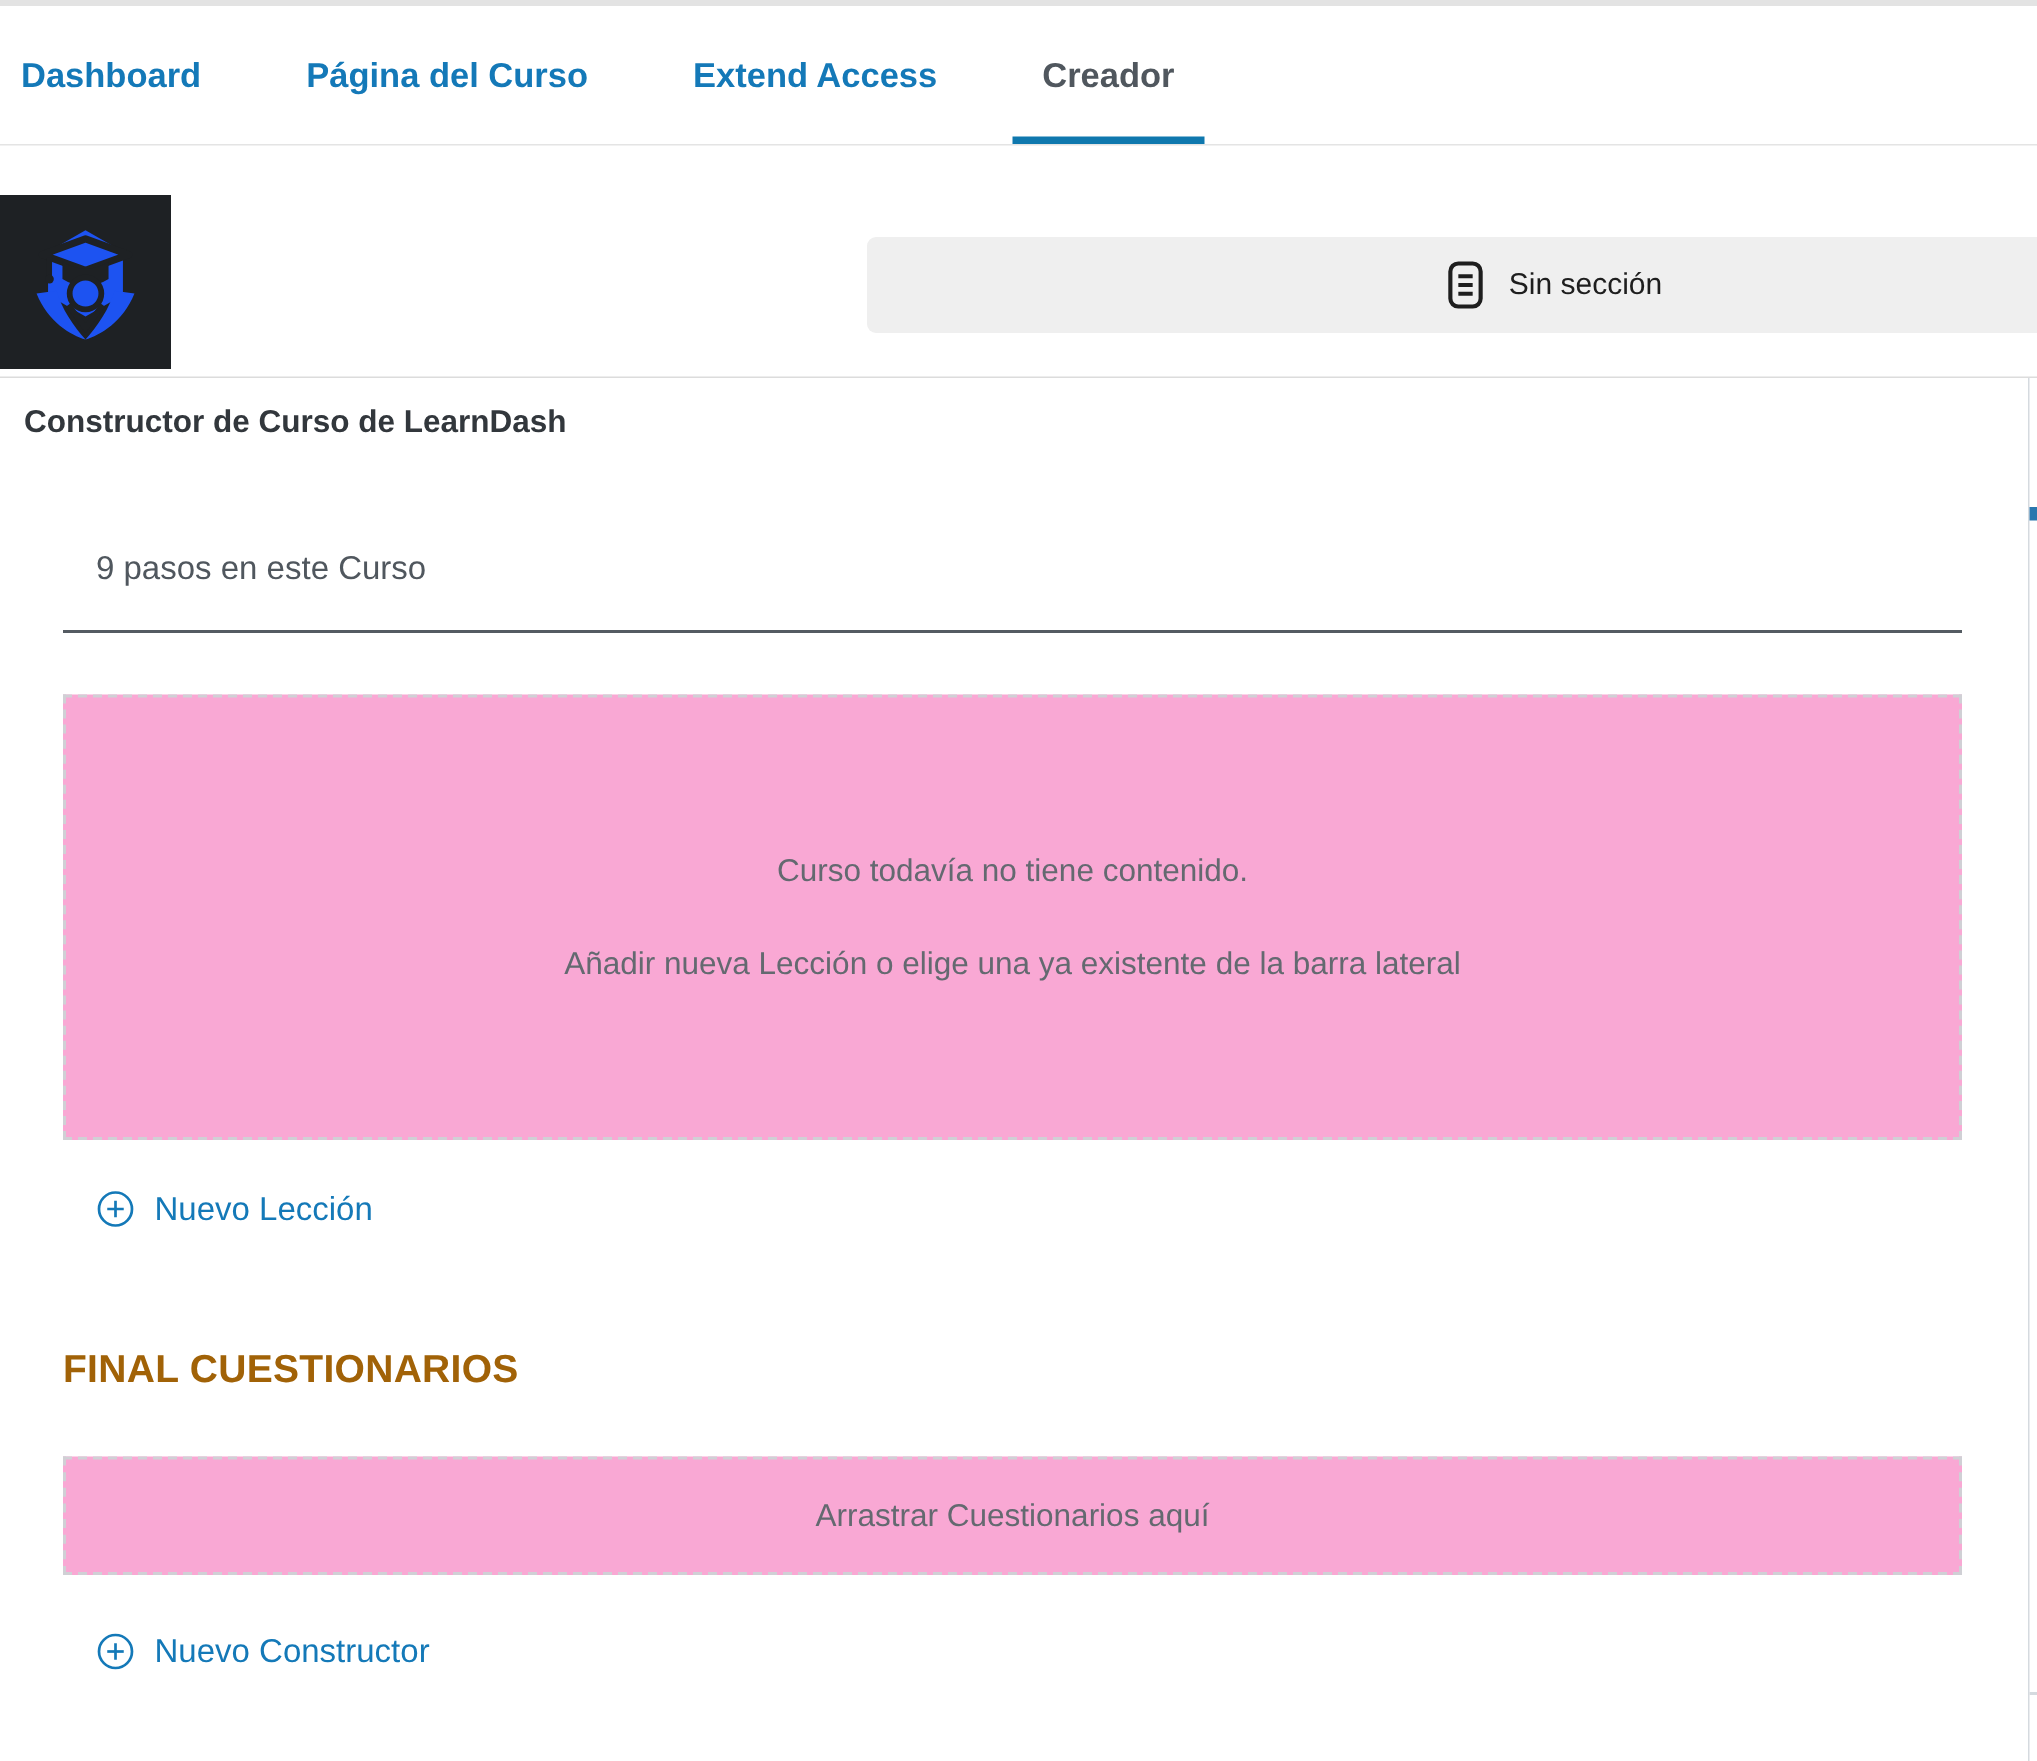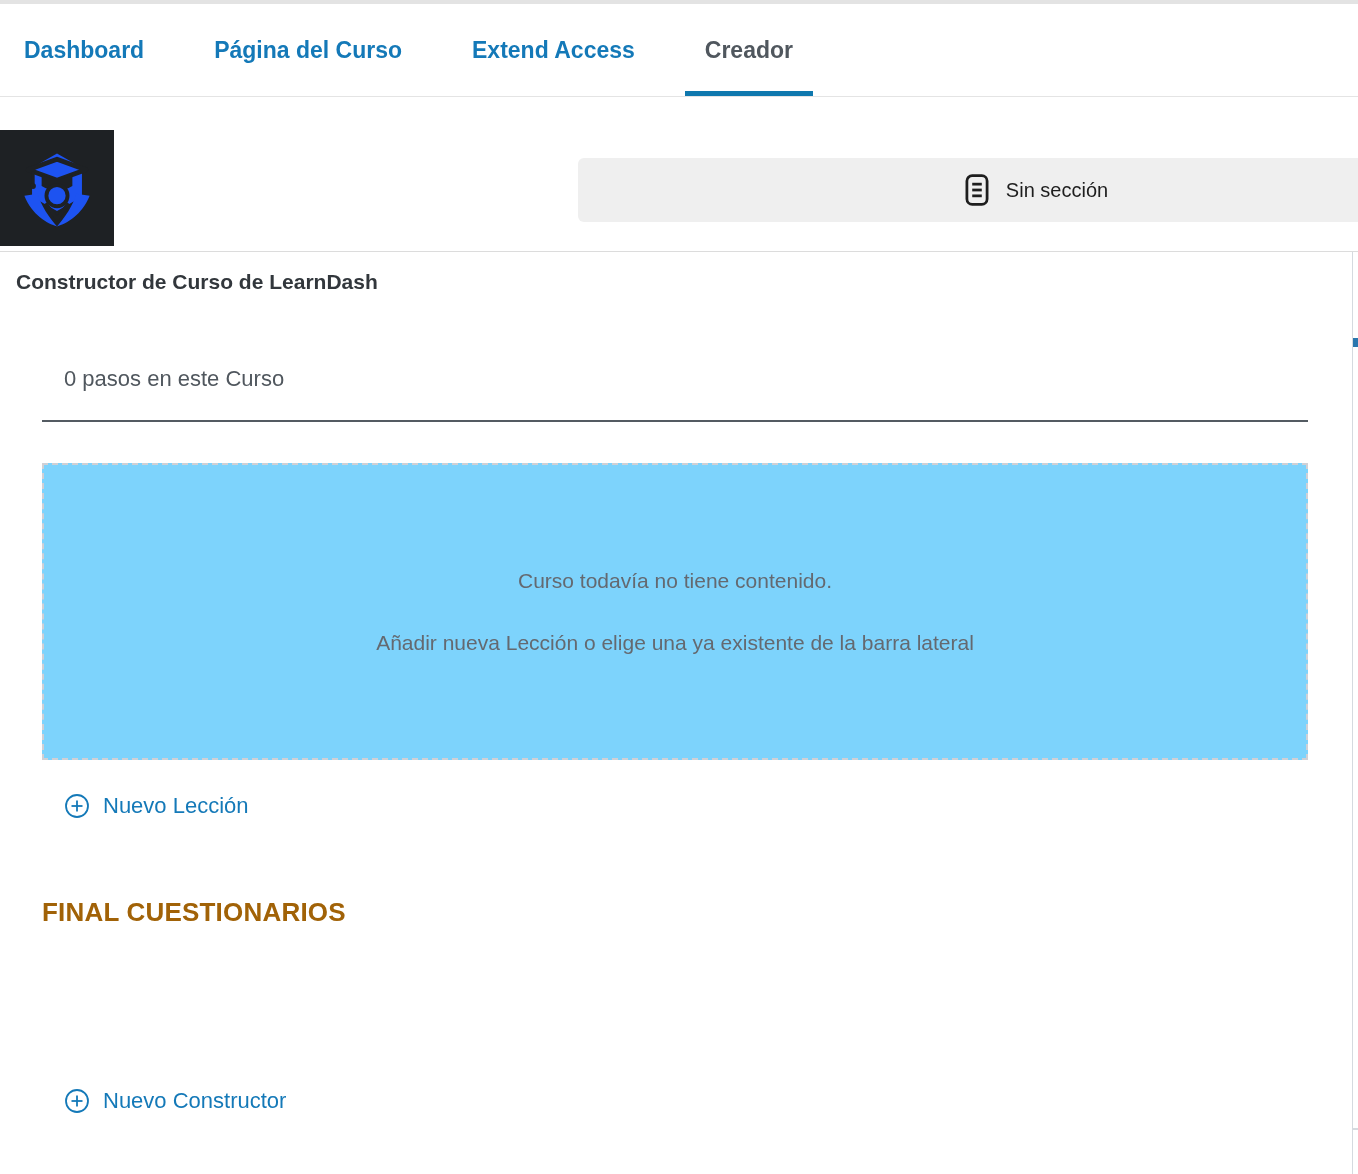--- a/index.html
+++ b/index.html
@@ -8,21 +8,21 @@
   #app { position:relative; width:1358px; height:1174px; background:#fff; overflow:hidden; }
 
   
   .top-strip { position:absolute; top:0; left:0; width:1358px; height:4px; background:#e3e3e3; }
 
   
   .tabnav { position:absolute; top:4px; left:0; right:0; height:93px;
             border-bottom:1px solid #e4e4e4; display:flex; background:#fff; }
   .tab { display:flex; align-items:center; padding:0 20px; margin-right:30px;
          font-weight:bold; font-size:23px; color:#1479b8; cursor:pointer; white-space:nowrap; }
-  .tab:first-child { padding-left:24px; }
+  .tab:first-child { padding-left:14px; }
   .tab.active { color:#50575e; border-bottom:5px solid #0f78ae; padding-top:5px; }
 
   
   .header { position:absolute; top:98px; left:0; right:0; height:154px;
             border-bottom:1px solid #dcdcdc; background:#fff; }
   .logo { position:absolute; top:32px; left:0; width:114px; height:116px;
           background:#1e2124; display:flex; align-items:center; justify-content:center; }
   .title-bar { position:absolute; top:60px; left:578px; width:914px; height:64px;
                background:#efefef; border-radius:6px; display:flex; align-items:center;
                justify-content:center; gap:14px; cursor:text; }
@@ -32,21 +32,21 @@
   .main { position:absolute; top:252px; left:0; right:0; bottom:0; background:#fff; }
   .side-border { position:absolute; top:252px; left:1352px; width:1px; height:922px; background:#d5dadf; }
   .side-blue-mark { position:absolute; top:338px; left:1353px; width:5px; height:9px; background:#2b77ae; }
   .side-notch { position:absolute; top:1128px; left:1353px; width:5px; height:2px; background:#d5dadf; }
 
   .builder-title { position:absolute; top:18px; left:16px; font-size:21px;
                    font-weight:bold; color:#32373c; }
   .steps { position:absolute; top:114px; left:64px; font-size:22px; color:#50575e; }
   .steps-rule { position:absolute; top:168px; left:42px; width:1266px; height:2px; background:#545b62; }
 
-  .dropzone { background:#7dd3fc; border:2px dashed #d0d0d5; color:#646970;
+  .dropzone { background:#f9a8d4; border:2px dashed #d0d0d5; color:#646970;
               display:flex; flex-direction:column; align-items:center; justify-content:center; }
   .dz-lessons { position:absolute; top:211px; left:42px; width:1266px; height:297px;
                 gap:38px; font-size:21px; }
   .dz-quizzes { position:absolute; top:719px; left:42px; width:1266px; height:79px; font-size:21px; }
 
   .actions { position:absolute; left:64px; display:flex; }
   .actions.row1 { top:541px; }
   .actions.row2 { top:836px; }
   .add-link { display:flex; align-items:center; gap:13px; color:#1479b8;
               font-size:22px; cursor:pointer; white-space:nowrap; }
@@ -90,41 +90,44 @@
         <line x1="8.5" y1="16" x2="17.5" y2="16" stroke="#1e1e1e" stroke-width="2.6"></line>
         <line x1="8.5" y1="21.5" x2="17.5" y2="21.5" stroke="#1e1e1e" stroke-width="2.6"></line>
       </svg>
       <span class="label">Sin sección</span>
     </div>
   </div>
 
   <div class="main">
     <h2 class="builder-title">Constructor de Curso de LearnDash</h2>
 
-    <div class="steps">0 pasos en este Curso</div>
+    <div class="steps">9 pasos en este Curso</div>
     <div class="steps-rule"></div>
 
     <div class="dropzone dz-lessons">
       <div>Curso todavía no tiene contenido.</div>
       <div>Añadir nueva Lección o elige una ya existente de la barra lateral</div>
     </div>
 
     <div class="actions row1">
       <div class="add-link">
         <svg width="26" height="26" viewBox="0 0 26 26">
           <circle cx="13" cy="13" r="11" fill="none" stroke="#1479b8" stroke-width="1.8"></circle>
           <line x1="13" y1="7.5" x2="13" y2="18.5" stroke="#1479b8" stroke-width="1.8"></line>
           <line x1="7.5" y1="13" x2="18.5" y2="13" stroke="#1479b8" stroke-width="1.8"></line>
         </svg>
         <span>Nuevo Lección</span>
       </div>
     </div>
 
     <h2 class="final-heading">FINAL CUESTIONARIOS</h2>
 
+    <div class="dropzone dz-quizzes">
+      <div>Arrastrar Cuestionarios aquí</div>
+    </div>
 
     <div class="actions row2">
       <div class="add-link">
         <svg width="26" height="26" viewBox="0 0 26 26">
           <circle cx="13" cy="13" r="11" fill="none" stroke="#1479b8" stroke-width="1.8"></circle>
           <line x1="13" y1="7.5" x2="13" y2="18.5" stroke="#1479b8" stroke-width="1.8"></line>
           <line x1="7.5" y1="13" x2="18.5" y2="13" stroke="#1479b8" stroke-width="1.8"></line>
         </svg>
         <span>Nuevo Constructor</span>
       </div>

